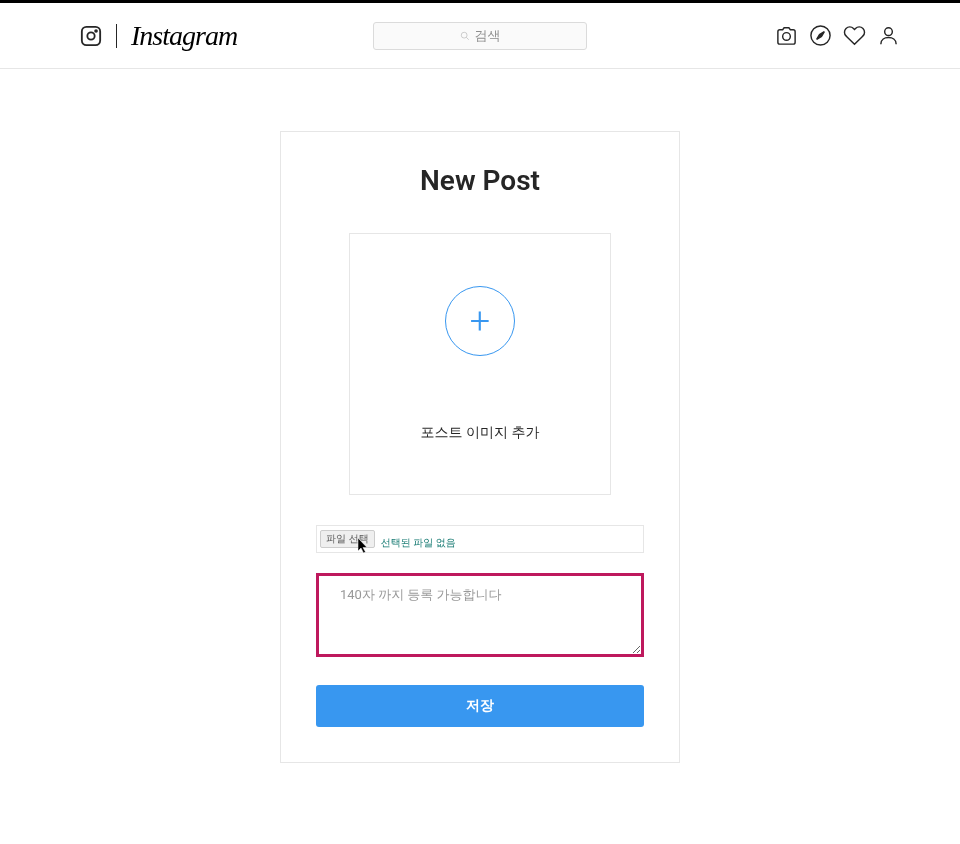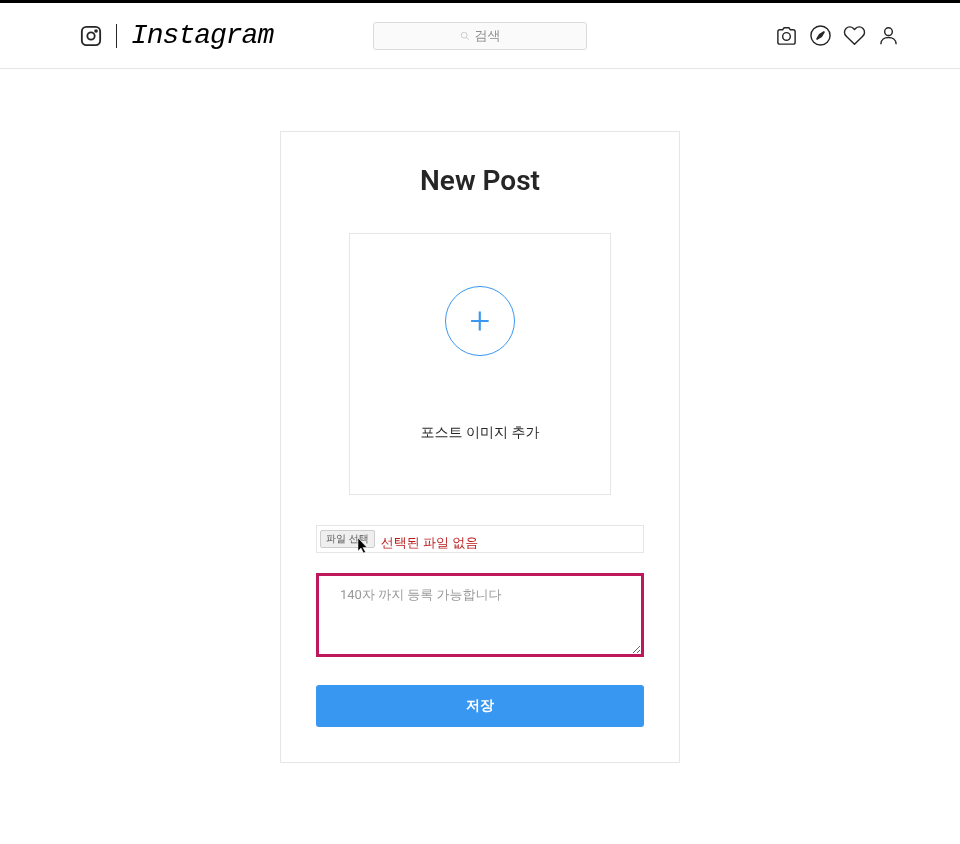--- a/index.html
+++ b/index.html
@@ -41,21 +41,21 @@
       height: 22px;
     }
 
     .logo-divider {
       width: 1px;
       height: 24px;
       background: #262626;
     }
 
     .instagram-wordmark {
-      font-family: Liberation Mono, monospace;
+      font-family: Liberation Serif, serif;
       font-size: 28px;
       font-weight: 500;
       font-style: italic;
       letter-spacing: -1px;
     }
 
     .search-box {
       width: 214px;
       height: 28px;
       background: #fafafa;
@@ -165,22 +165,22 @@
       border: 1px solid #ccc;
       background: #efefef;
       font-size: 10px;
       padding: 1px 5px;
       border-radius: 2px;
       cursor: pointer;
       color: #555;
     }
 
     .file-status {
-      font-size: 13px;
-      color: #b91c1c;
+      font-size: 10px;
+      color: #0f766e;
       margin-top: 8px;
     }
 
     .caption-wrapper {
       position: relative;
       margin-top: 20px;
     }
 
     .caption-textarea {
       width: 100%;

